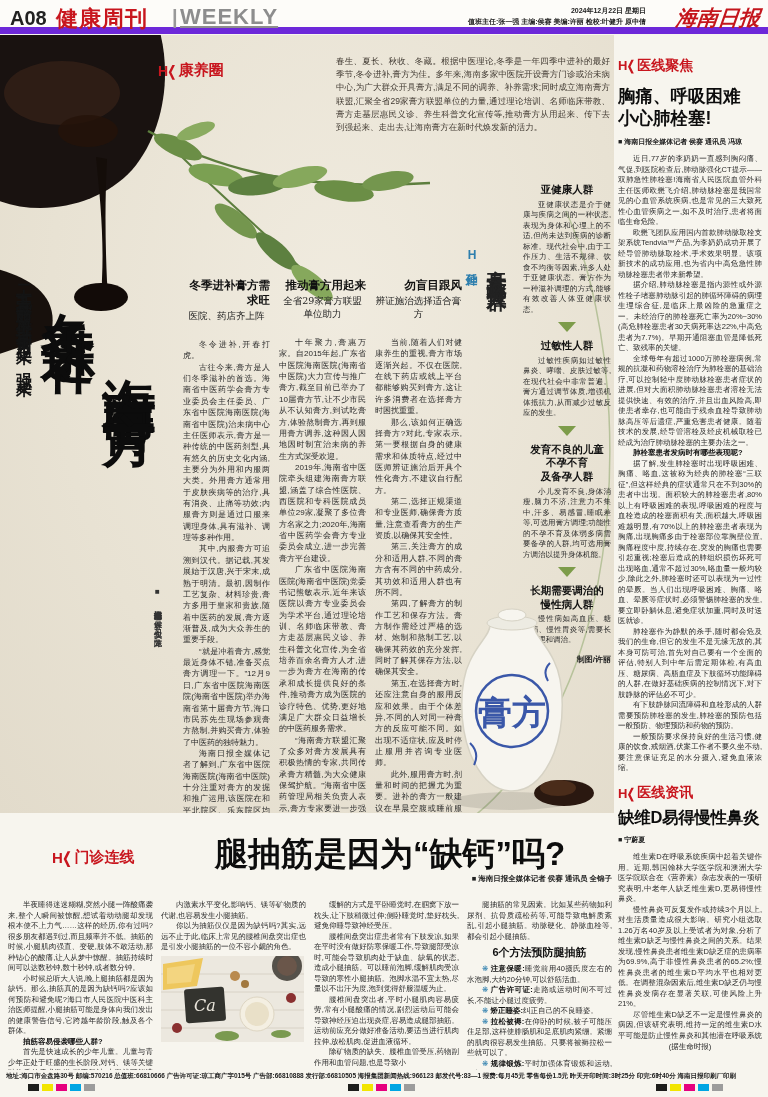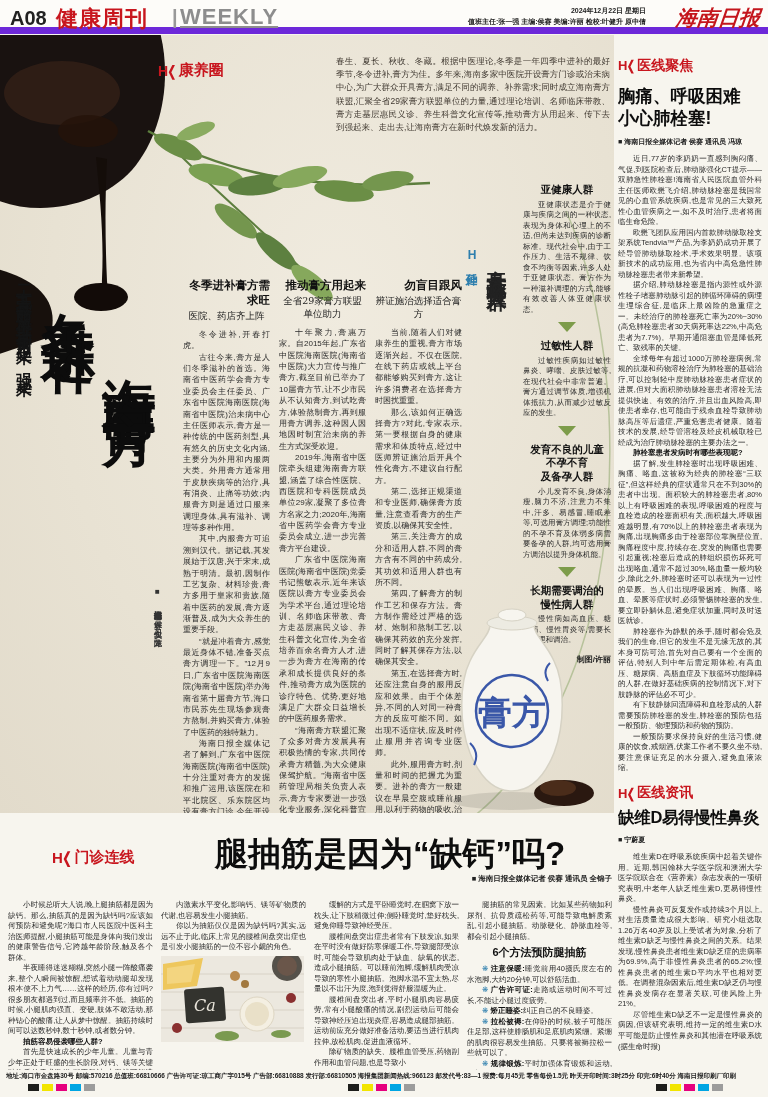--- a/index.html
+++ b/index.html
@@ -33,21 +33,21 @@
   .f-subtitle{ position:absolute; left:13px; top:237px; height:408px; font-size:16px; font-weight:bold;
                letter-spacing:4px; color:#141414;}
   .f-title{ font-weight:900; font-size:54px; color:#0c0c0c; letter-spacing:8px; line-height:1; }
   .f-title1{ position:absolute; left:42px; top:235px; height:290px;}
   .f-title2{ position:absolute; left:103px; top:300px; height:360px;}
   .f-byline{ position:absolute; left:151px; top:552px; height:215px; font-size:8px; font-weight:bold; color:#333; }
 
   .cols{ position:absolute; left:183px; top:243px; width:279px; height:562px; display:flex; gap:9px; }
   .col{ flex:1; overflow:hidden; }
   .col-head{ text-align:right; font-size:11.5px; font-weight:900; color:#111; margin-bottom:2px;}
-  .col-sub{ text-align:center; font-size:9.5px; color:#222; font-family:"DejaVu Serif", serif; margin-bottom:6px;}
+  .col-sub{ text-align:center; font-size:9.5px; color:#222; font-family:"DejaVu Serif", serif; margin-bottom:16px;}
   .col p, .ext-text p, .sb-body p, .bcol p { margin:0; text-indent:2em; text-align:justify; font-size:8px; line-height:1.42; color:#2b2b2b;}
   .col p b, .sb-body p b, .bcol p b{ color:#111; }
 
   
   .ext-curve{ position:absolute; left:448px; top:168px; pointer-events:none;}
   .ext-badge{ position:absolute; left:464px; top:214px; width:16px; text-align:center; color:#2e7fae; font-weight:900;
               font-size:12px; line-height:1.15;}
   .ext-title{ position:absolute; left:484px; top:220px; height:250px; font-size:20px; font-weight:900;
               letter-spacing:3px; color:#222;}
   .ext-groups{ position:absolute; left:523px; top:148px; width:88px; height:560px; overflow:hidden;}
@@ -63,21 +63,21 @@
   .sb-badge{ font-size:14px; }
   .sb-badge .hkmk{ font-size:13px;}
   .sb-hl{ margin-top:10px; font-size:17.5px; font-weight:900; color:#0d0d0d; line-height:1.3; white-space:pre-line;}
   .sb-by{ margin-top:7px; font-size:7px; font-weight:bold; color:#222;}
   .sb-body{ margin-top:7px;}
   .sb-body p{ font-size:7.5px; line-height:1.4;}
   .focus-body{ height:618px; overflow:hidden;}
   .news-badge{ margin-top:12px;}
   .news-hl{ font-size:16.5px; margin-top:5px; letter-spacing:-0.3px;}
   .news-body{ height:188px; overflow:hidden;}
-  .sb-src{ text-align:left; font-size:7.5px; color:#222; margin-top:2px;}
+  .sb-src{ text-align:center; font-size:7.5px; color:#222; margin-top:2px;}
 
   
   .clinic{ position:absolute; left:8px; top:832px; width:604px; height:238px;}
   .cl-badge{ position:absolute; left:44px; top:16px; font-size:15px;}
   .cl-hl{ position:absolute; left:160px; top:0px; width:444px; text-align:center; font-size:33px; font-weight:900; color:#0d0d0d;}
   .cl-by{ position:absolute; left:160px; top:42px; width:444px; text-align:right; font-size:7.5px; font-weight:bold; color:#222;}
   .bcols{ position:absolute; left:0; top:68px; width:604px; height:170px; display:flex; gap:8px;}
   .bcol{ flex:1; overflow:hidden;}
   .bcol p{ font-size:7.5px; line-height:1.4;}
   .tips-title{ text-align:center; font-size:11px; font-weight:900; color:#111; margin:3px 0 4px;}
@@ -268,22 +268,22 @@
   <div class="clinic">
     <div class="badge cl-badge">
       <span class="hkmk">H❬</span>
       <span>门诊连线</span>
     </div>
     <div class="cl-hl">腿抽筋是因为“缺钙”吗?</div>
     <div class="cl-by">■ 海南日报全媒体记者 侯赛 通讯员 全锦子</div>
 
     <div class="bcols">
       <div class="bcol">
+          <p>半夜睡得迷迷糊糊,突然小腿一阵酸痛袭来,整个人瞬间被惊醒,想试着动动腿却发现根本使不上力气……这样的经历,你有过吗?很多朋友都遇到过,而且频率并不低。抽筋的时候,小腿肌肉强直、变硬,肢体不敢活动,那种钻心的酸痛,让人从梦中惊醒。抽筋持续时间可以达数秒钟,数十秒钟,或者数分钟。</p>
           <p>小时候总听大人说,晚上腿抽筋都是因为缺钙。那么,抽筋真的是因为缺钙吗?应该如何预防和避免呢?海口市人民医院中医科主治医师提醒,小腿抽筋可能是身体向我们发出的健康警告信号,它跨越年龄阶段,触及各个群体。</p>
-          <p>半夜睡得迷迷糊糊,突然小腿一阵酸痛袭来,整个人瞬间被惊醒,想试着动动腿却发现根本使不上力气……这样的经历,你有过吗?很多朋友都遇到过,而且频率并不低。抽筋的时候,小腿肌肉强直、变硬,肢体不敢活动,那种钻心的酸痛,让人从梦中惊醒。抽筋持续时间可以达数秒钟,数十秒钟,或者数分钟。</p>
           <p><b>抽筋容易侵袭哪些人群?</b></p>
           <p>首先是快速成长的少年儿童。儿童与青少年正处于旺盛的生长阶段,对钙、镁等关键矿物质的需求激增,稍不留神,小腿就可能遭遇抽筋的痛击。其次,中老年人群身体机能逐渐退化,体内矿物质的流失加剧,小腿抽筋发生的风险随之攀升。再次,孕妇处在孕期体</p>
         </div>
       <div class="bcol">
         <div>
             <p>内激素水平变化,影响钙、镁等矿物质的代谢,也容易发生小腿抽筋。</p>
             <p>你以为抽筋仅仅是因为缺钙吗?其实,远远不止于此,临床上常见的腰椎间盘突出症也是引发小腿抽筋的一位不容小觑的角色。</p>
           </div>
         
         <svg class="ca-photo" width="143" height="86" viewBox="0 0 143 86">

